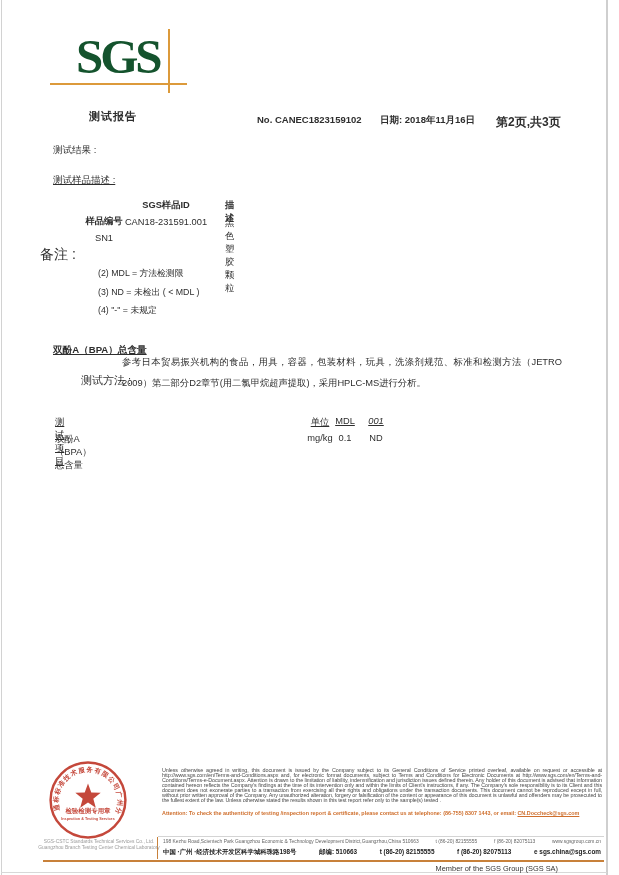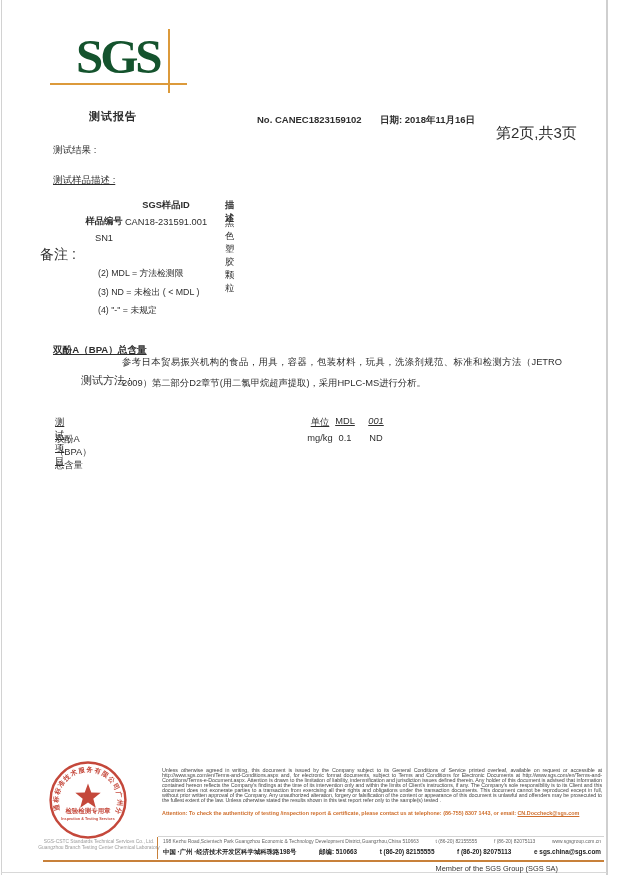--- a/index.html
+++ b/index.html
@@ -14,21 +14,21 @@
 
   
   .logo-text { left:76px; top:30px; font-size:49px; font-weight:bold; color:#14532d; letter-spacing:-3px; line-height:54px;font-family:Liberation Serif, serif; }
   .logo-hline { left:50px; top:83px; width:137px; height:2px; background:#dc9a3b; }
   .logo-vline { left:168px; top:29px; width:2px; height:64px; background:#dc9a3b; }
 
   
   .doc-title { left:53px; top:109px; font-size:11px; font-weight:bold; letter-spacing:1px;margin-left:36px; }
   .report-no { left:215px; top:114px; font-size:9.5px; font-weight:bold;margin-left:42px; }
   .date-text { left:380px; top:114px; font-size:9.5px; font-weight:bold; }
-  .pages-text{ left:496px; top:124px; font-size:15px; font-weight:normal; }
+  .pages-text{ left:496px; top:114px; font-size:12px; font-weight:bold; }
 
   .results-label { left:53px; top:144px; font-size:9.5px; }
   .sample-desc-label { left:53px; top:174px; font-size:9.5px; text-decoration:underline; }
 
   .st-c1 { position:absolute; left:83px;  width:42px;  text-align:center;margin-top:16px; }
   .st-c2 { position:absolute; left:118px; width:96px;  text-align:center; }
   .st-c3 { position:absolute; left:225px; }
   .st-header { top:199px; font-size:9.3px; font-weight:bold; }
   .st-row    { top:217px; font-size:9.3px; }
 

